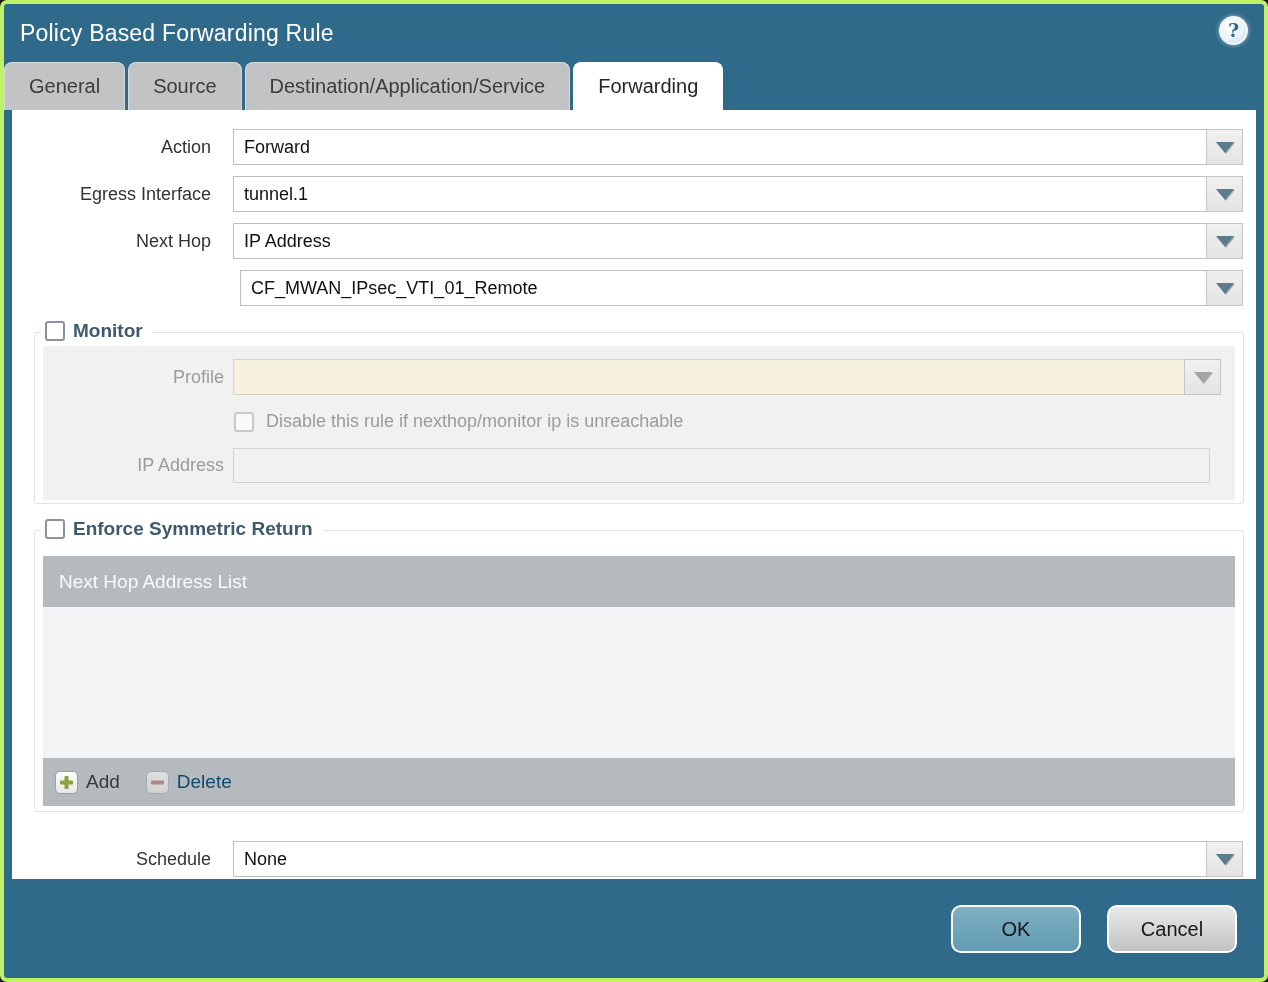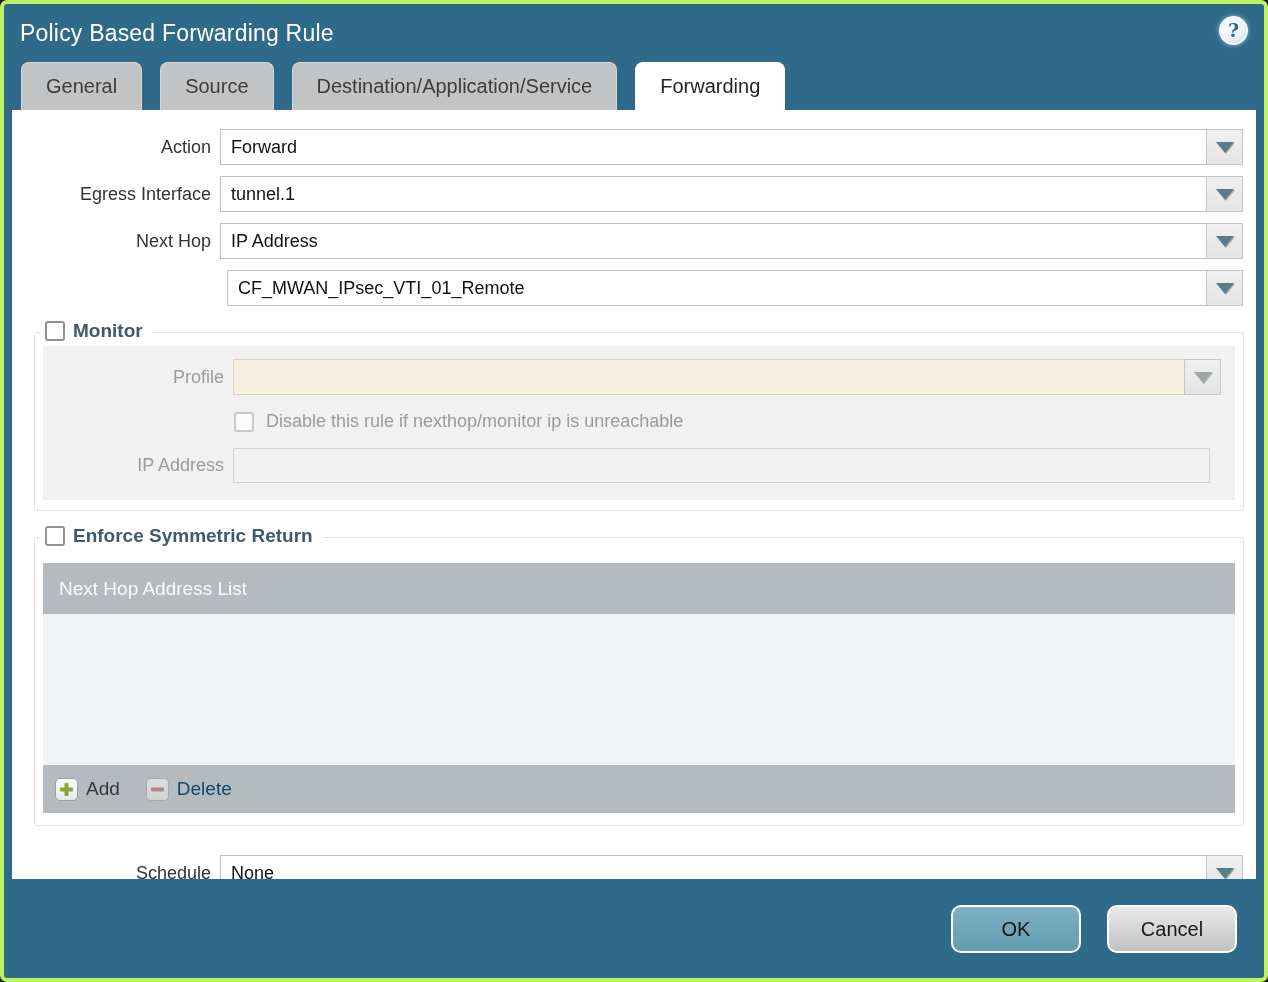--- a/index.html
+++ b/index.html
@@ -37,22 +37,22 @@
     display: flex; align-items: center; justify-content: center;
     cursor: pointer;
   }
   .help-btn .qmark {
     color: #2b6a8e; font-size: 19px; font-weight: bold; line-height: 1;
     font-family: "DejaVu Serif", serif;
   }
 
   
   .tabs {
-    display: flex; gap: 18px;
-    padding-left: 17px;
+    display: flex; gap: 3px;
+    padding-left: 0;
     height: 48px;
   }
   .tab {
     background: #c2c3c4;
     border: 1px solid #d8d9da;
     border-bottom: none;
     border-radius: 8px 8px 0 0;
     padding: 0 24px;
     display: flex; align-items: center;
     font-size: 20px;
@@ -72,21 +72,21 @@
     background: #ffffff;
     margin: 0 8px;
     height: 769px;
     padding-top: 19px;
     overflow: hidden;
   }
 
   .frow {
     display: grid;
     grid-template-columns: 199px 1fr;
-    column-gap: 9px;
+    column-gap: 22px;
     align-items: center;
     margin: 0 13px 11px 0;
   }
   .frow .flabel {
     text-align: right;
     font-size: 18px;
     color: #333333;
     align-self: center;
   }
   .combo { display: flex; height: 36px; }
@@ -118,21 +118,21 @@
   }
   .trigger.disabled .arrow-down { border-top-color: #9fa6aa; }
   .indent { margin-left: 7px; }
 
   
   .fieldset {
     position: relative;
     border: 1px solid #e2e2e2;
     border-radius: 3px;
     margin: 26px 12px 0 22px;
-    padding: 13px 8px 10px 8px;
+    padding: 13px 8px 3px 8px;
   }
   .fieldset .legend {
     position: absolute;
     top: -15px; left: 6px;
     background: #ffffff;
     padding: 2px 10px 2px 4px;
     display: flex; align-items: center; gap: 8px;
   }
   .legend .legend-text {
     font-size: 19px;

